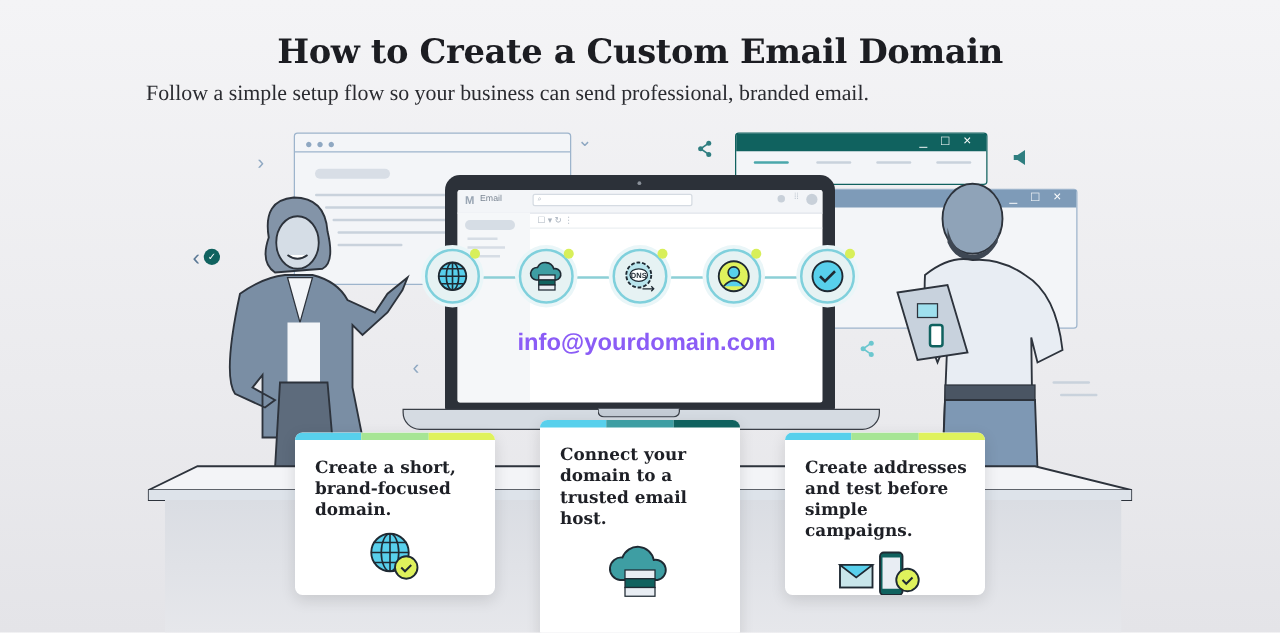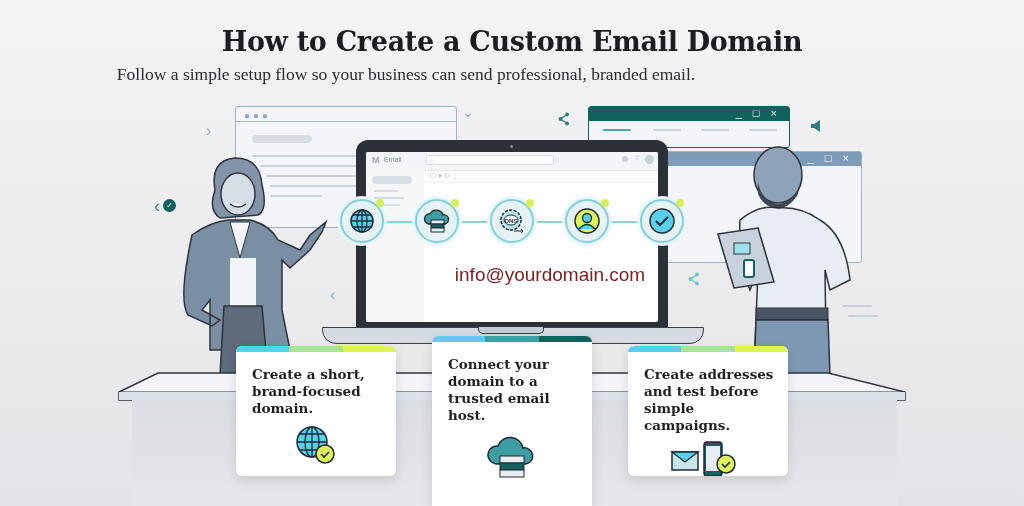--- a/index.html
+++ b/index.html
@@ -18,21 +18,21 @@
   
   .laptop { left:356px; top:140px; width:312px; height:190px; background:#2c3139; border-radius:12px 12px 4px 4px; }
   .screen { position:absolute; left:10px; top:12px; right:10px; bottom:8px; background:#fff; border-radius:2px; overflow:hidden; }
   .base { left:322px; top:327px; width:382px; height:17px; background:#d5dbe2; border:1.5px solid #3a3f47; border-radius:0 0 14px 14px; box-sizing:border-box; }
   .notch { position:absolute; left:155px; top:-1px; width:64px; height:6px; background:#c4ccd5; border:1px solid #3a3f47; border-top:none; border-radius:0 0 5px 5px; }
 
   .step { width:40px; height:40px; border-radius:50%; background:#e6f2f3; border:2.5px solid #7fd0dc; display:flex; align-items:center; justify-content:center; box-shadow:0 0 0 3px #eaf6f8; }
   .step .dot { position:absolute; right:-2px; top:-2px; width:8px; height:8px; background:#d8ef5a; border-radius:50%; }
   .connector { height:2px; background:#8ccfd6; }
 
-  .email { font-size:19px; color:#7f1d1d; font-weight:400;margin-left:36px; }
+  .email { font-size:19px; color:#8b5cf6; font-weight:700; }
 
   
   .desk-top { left:118px; top:372px; width:788px; height:30px; }
   .desk-body { left:132px; top:400px; width:765px; height:106px; background:linear-gradient(180deg,#dadde3,#e6e7eb); }
 
   
   .card { width:160px; background:#fff; border-radius:6px; box-shadow:0 4px 12px rgba(0,0,0,0.12); overflow:hidden; }
   .card .stripe { display:flex; height:6px; }
   .card .stripe span { flex:1; }
   .card .text { font-family:"DejaVu Serif",serif; font-weight:bold; font-size:13.5px; color:#1e2026; line-height:17px; padding:14px 12px 0 16px; }

